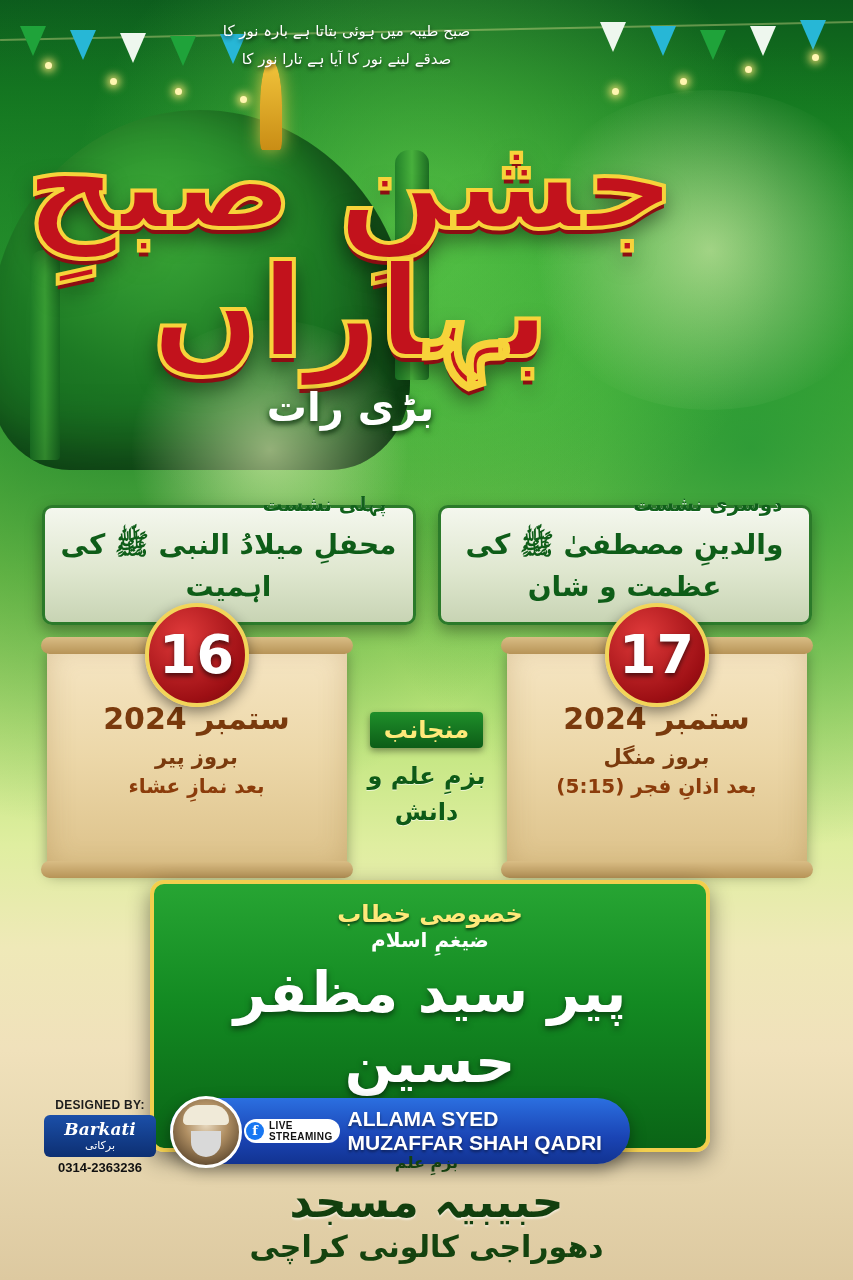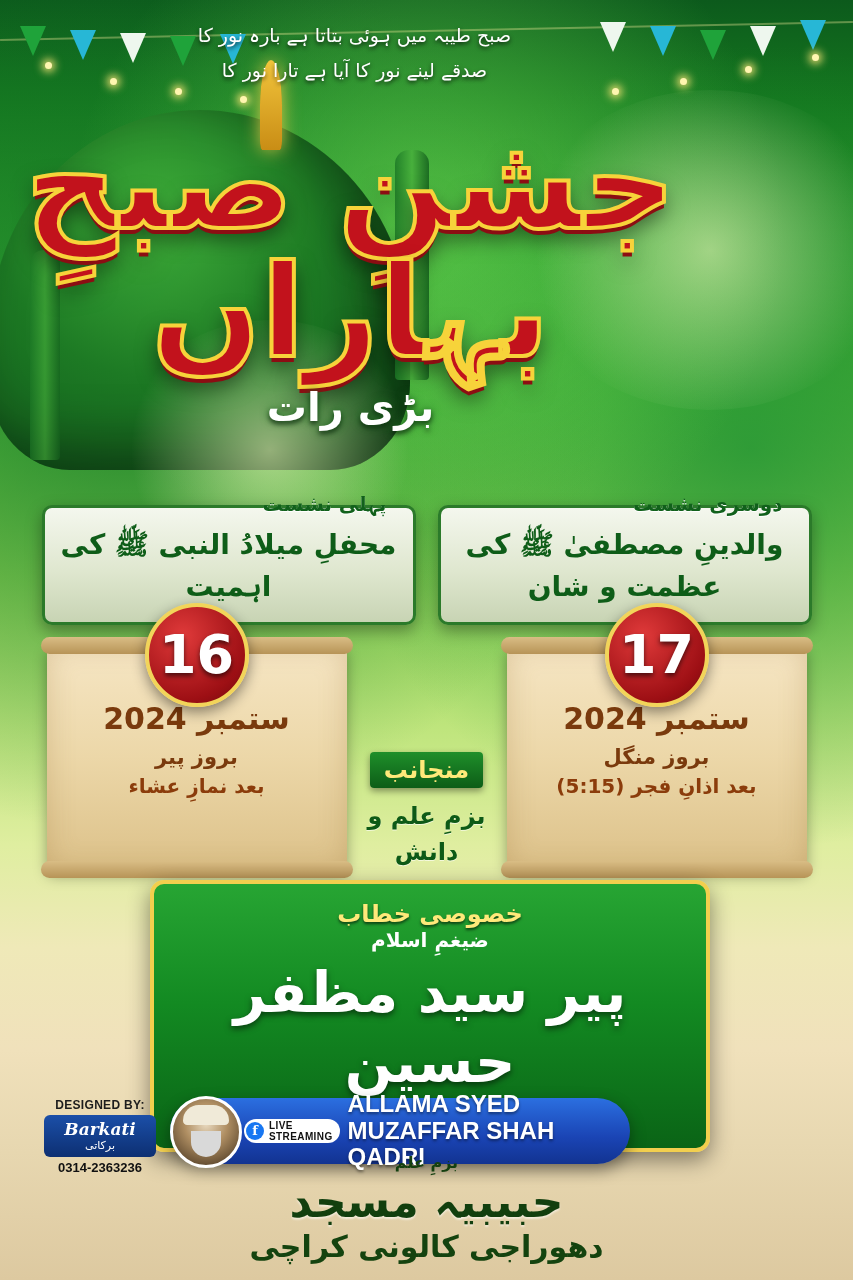--- a/index.html
+++ b/index.html
@@ -80,24 +80,24 @@
 
   
   .glow {
     position: absolute; border-radius: 50%;
     background: radial-gradient(circle, rgba(255,255,200,0.55), rgba(255,255,200,0) 70%);
     pointer-events: none;
   }
 
   
   .couplet {
-    position: absolute; top: 18px; left: 8px; width: 693px;
+    position: absolute; top: 18px; left: 0; width: 693px;
     text-align: center; color: #ffffff;
     text-shadow: 0 2px 4px rgba(0,0,0,.75);
-    font-size: 19px; line-height: 1.85;
+    font-size: 15px; line-height: 1.85;
     direction: rtl;
     font-family: "DejaVu Sans", sans-serif;
   }
 
   
   .title-wrap {
     position: absolute; top: 120px; left: 0; width: 701px;
     text-align: center;
     direction: rtl;
   }
@@ -150,21 +150,21 @@
   .session-text {
     font-family: "DejaVu Sans", sans-serif;
     font-size: 28px; font-weight: bold;
     color: #0e5d18; line-height: 1.5;
   }
 
   
   .scrolls {
     position: absolute; top: 645px; left: 0; width: 853px;
     display: flex; flex-direction: row-reverse;
-    justify-content: center; align-items: flex-end; gap: 10px;
+    justify-content: center; align-items: center; gap: 10px;
     direction: rtl;
   }
   .scroll {
     position: relative;
     width: 300px; height: 225px;
     background:
       linear-gradient(180deg,#f6e6c4 0%,#ecd7a8 50%,#dcc189 100%);
     border-radius: 6px;
     box-shadow: 0 6px 14px rgba(0,0,0,.35), inset 0 0 28px rgba(150,110,50,.28);
     padding: 52px 16px 12px;
@@ -307,21 +307,21 @@
     margin-right: 8px;
   }
   .fb-circle {
     width: 18px; height: 18px; border-radius: 50%;
     background: #1877f2; color: #fff; font-weight: bold; font-size: 13px;
     text-align: center; line-height: 18px;
     font-family: "DejaVu Serif", serif;
   }
   .fb-text { font-size: 10px; font-weight: bold; color: #111; letter-spacing: .4px; }
   .live-names {
-    color: #fff; font-weight: bold; font-size: 24px; line-height: 1.12;
+    color: #fff; font-weight: bold; font-size: 21px; line-height: 1.12;
     text-shadow: 0 2px 3px rgba(0,0,0,.45);
   }
   .live-row { display: flex; align-items: center; }
 
   
   .venue {
     position: absolute; left: 0; bottom: 16px; width: 853px;
     text-align: center; direction: rtl;
   }
   .venue-logo {

